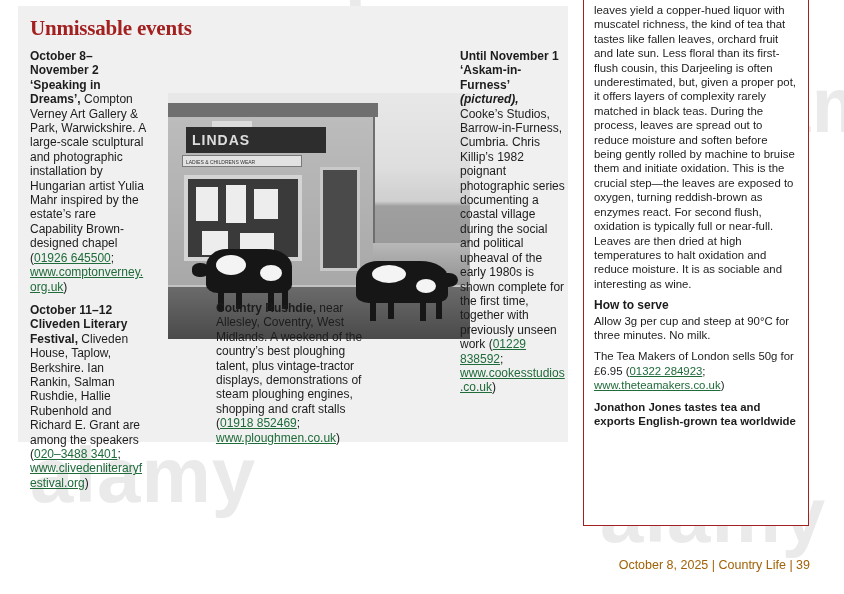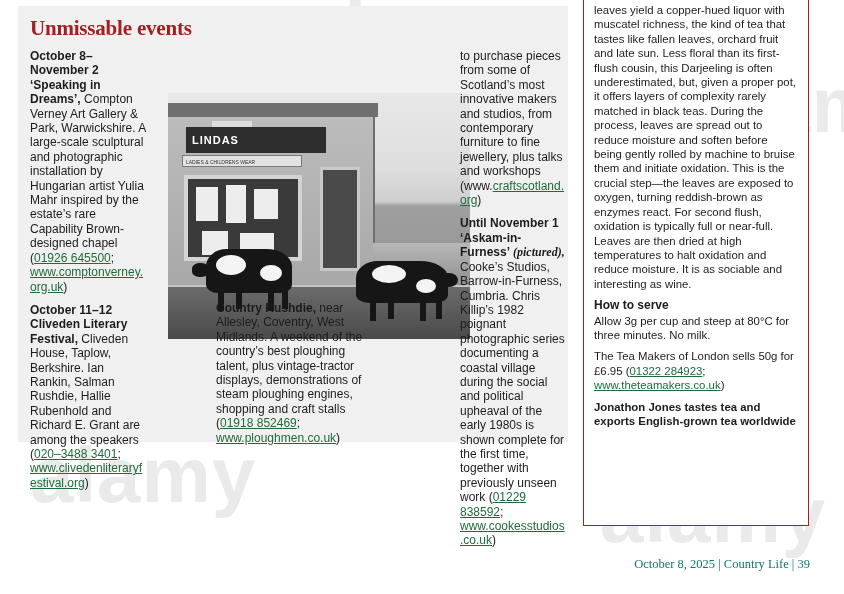--- a/index.html
+++ b/index.html
@@ -71,21 +71,21 @@
     font-size: 12px;
     line-height: 14.4px;
     font-family: "Liberation Sans", sans-serif;
     color: #1c1c1c;
   }
   .col-1 { left: 2px;   width: 118px; }
   .col-2 { left: 188px; width: 158px; top: 252px; }
   .col-3 { left: 432px; width: 105px; }
 
   .col p { margin: 0 0 9px 0; }
-  .ital { font-style: italic; font-family: Liberation Serif, serif; }
+  .ital { font-style: italic; }
   a.link {
     color: #1f6b3a;
     text-decoration: underline;
     word-break: break-word;
   }
   .entry-head {
     font-weight: bold;
   }
 
   
@@ -117,23 +117,23 @@
     position: absolute;
     left: -4px; top: 10px;
     width: 214px; height: 14px;
     background: #6f6f6d;
   }
   .ph-sign {
     position: absolute;
     left: 18px; top: 34px;
     width: 140px; height: 26px;
     background: #2d2d2d;
-    color: #ffffff;
+    color: #bef264;
     font-family: "Liberation Sans", sans-serif;
-    font-size: 11px;
+    font-size: 14px;
     font-weight: bold;
     letter-spacing: 1px;
     line-height: 26px;
     padding-left: 6px;
     box-sizing: border-box;
   }
   .ph-sign2 {
     position: absolute;
     left: 14px; top: 62px;
     width: 120px; height: 12px;
@@ -235,23 +235,23 @@
   }
   .rb-ital {
     font-weight: bold;
   }
 
   
   .footer {
     position: absolute;
     right: 34px;
     bottom: 22px;
-    font-family: Liberation Serif, serif;
+    font-family: Liberation Sans, sans-serif;
     font-size: 12.5px;
-    color: #0f766e;
+    color: #a16207;
     z-index: 2;
   }
 </style>
 </head>
 <body>
 
 <div class="watermark">
   <div class="wm-text wm1">alamy</div>
   <div class="wm-text wm2">alamy</div>
   <div class="wm-text wm3">alamy</div>
@@ -316,35 +316,32 @@
     </div>
 
     <div class="col col-2">
       <p>
         <span class="entry-head">Country Rushdie,</span><span> near Allesley, Coventry, West Midlands. A weekend of the country’s best ploughing talent, plus vintage-tractor displays, demonstrations of steam ploughing engines, shopping and craft stalls (</span><a class="link" href="#">01918 852469</a><span>; </span><a class="link" href="#">www.ploughmen.co.uk</a><span>)</span>
       </p>
     </div>
 
     <div class="col col-3">
       <p>
-        <span>to purchase pieces from some of Scotland’s most innovative makers and studios, from contemporary furniture to fine jewellery, plus talks and workshops (www.</span><a class="link" href="#">craftscotland.org</a><span>)</span>
-      </p>
-      <p>
         <span class="entry-head">Until November 1 ‘Askam-in-Furness’</span><span class="entry-head ital"> (pictured),</span><span> Cooke’s Studios, Barrow-in-Furness, Cumbria. Chris Killip’s 1982 poignant photographic series documenting a coastal village during the social and political upheaval of the early 1980s is shown complete for the first time, together with previously unseen work (</span><a class="link" href="#">01229 838592</a><span>; </span><a class="link" href="#">www.cookesstudios.co.uk</a><span>)</span>
       </p>
     </div>
 
   </div>
 </div>
 
 <div class="right-box">
   <p>leaves yield a copper-hued liquor with muscatel richness, the kind of tea that tastes like fallen leaves, orchard fruit and late sun. Less floral than its first-flush cousin, this Darjeeling is often underestimated, but, given a proper pot, it offers layers of complexity rarely matched in black teas. During the process, leaves are spread out to reduce moisture and soften before being gently rolled by machine to bruise them and initiate oxidation. This is the crucial step—the leaves are exposed to oxygen, turning reddish-brown as enzymes react. For second flush, oxidation is typically full or near-full. Leaves are then dried at high temperatures to halt oxidation and reduce moisture. It is as sociable and interesting as wine.</p>
 
   <div class="rb-head">How to serve</div>
-  <p>Allow 3g per cup and steep at 80°C for three minutes. No milk.</p>
+  <p>Allow 3g per cup and steep at 90°C for three minutes. No milk.</p>
 
   <p>
     <span>The Tea Makers of London sells 50g for £6.95 (</span><a class="link" href="#">01322 284923</a><span>; </span><a class="link" href="#">www.theteamakers.co.uk</a><span>)</span>
   </p>
 
   <p class="rb-ital">Jonathon Jones tastes tea and exports English-grown tea worldwide</p>
 </div>
 
 <div class="footer">October 8, 2025 | Country Life | 39</div>
 

